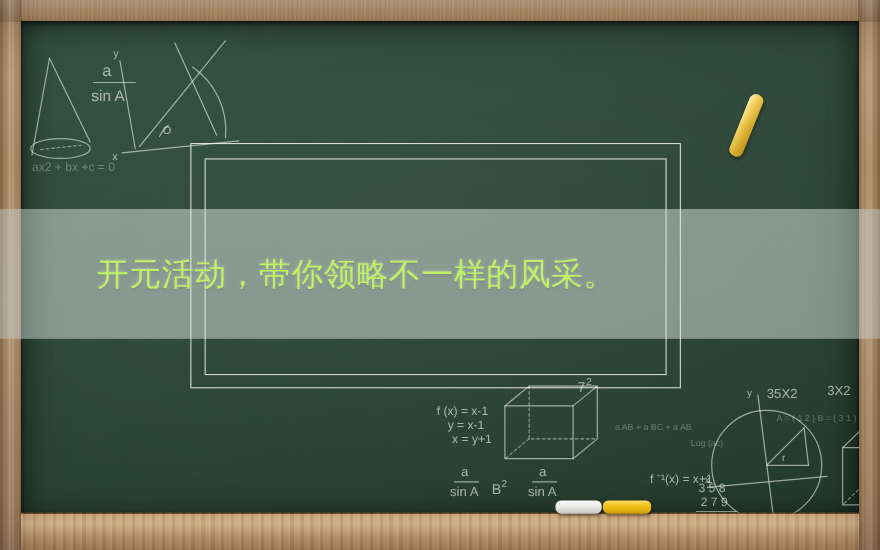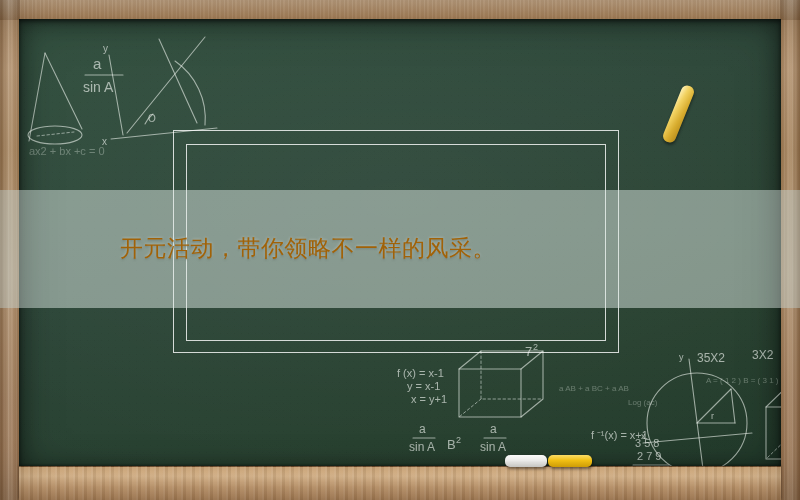--- a/index.html
+++ b/index.html
@@ -58,22 +58,22 @@
     border:1.5px solid rgba(255,255,255,.80);}
 
   
   .band{position:absolute;left:0;top:190px;width:800px;height:118px;
     background:rgba(222,233,228,.50);}
 
   
   .headline{position:absolute;left:0;top:190px;width:800px;height:118px;
     display:flex;align-items:center;}
   .headline span{
-    display:block;margin-left:120px;
-    font-size:23px;line-height:1.2;letter-spacing:.5px;color:#a16207;
+    display:block;margin-left:88px;
+    font-size:29px;line-height:1.2;letter-spacing:.5px;color:#bef264;
     font-family:"DejaVu Sans","Liberation Sans",sans-serif;
     text-shadow:0 0 3px rgba(255,255,255,.55),0 1px 2px rgba(40,60,50,.55);
     white-space:nowrap;}
 
   
   .chalk-tilt{position:absolute;left:672px;top:84px;width:13px;height:60px;
     border-radius:6px;transform:rotate(22deg);
     background:linear-gradient(100deg,#fff3bd 0%,#f2d261 30%,#d8ad2f 65%,#b98d1c 100%);
     box-shadow:1px 2px 3px rgba(0,0,0,.45);}
   .ledge{position:absolute;left:19px;top:466px;width:762px;height:34px;

